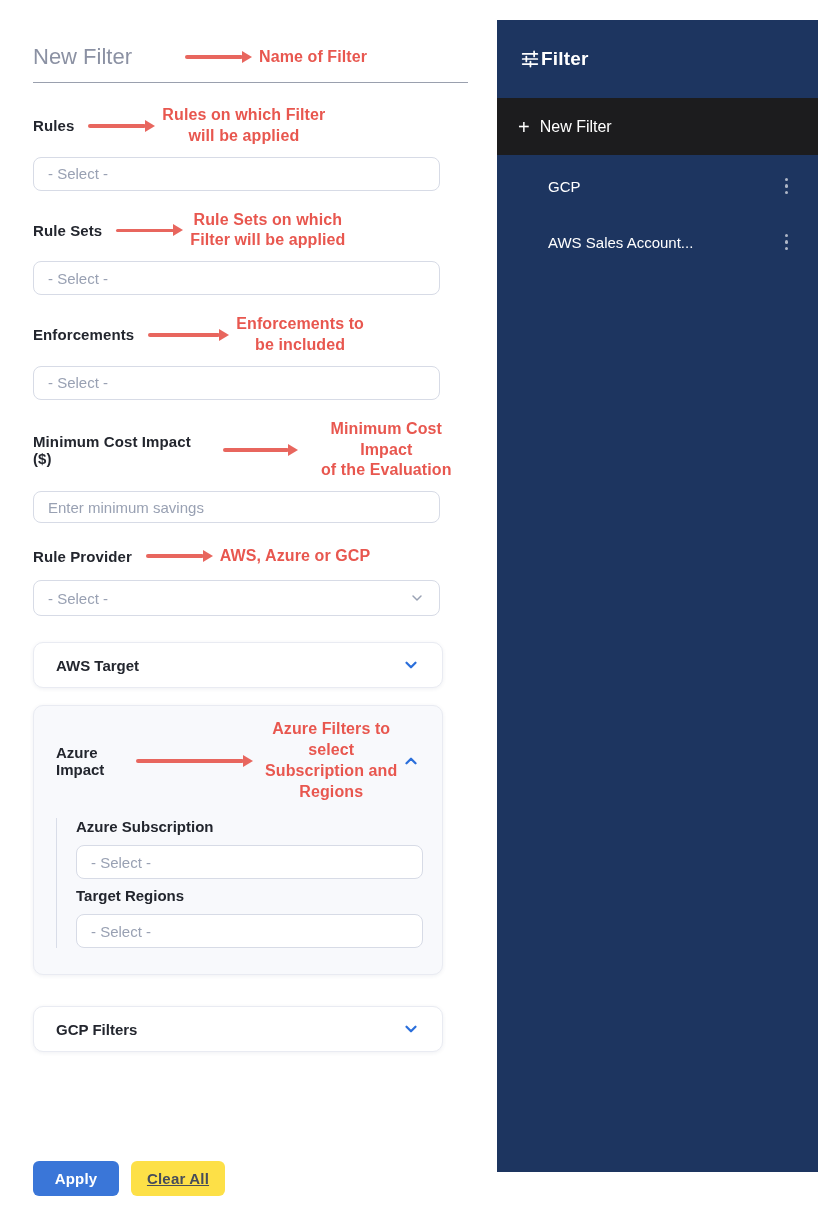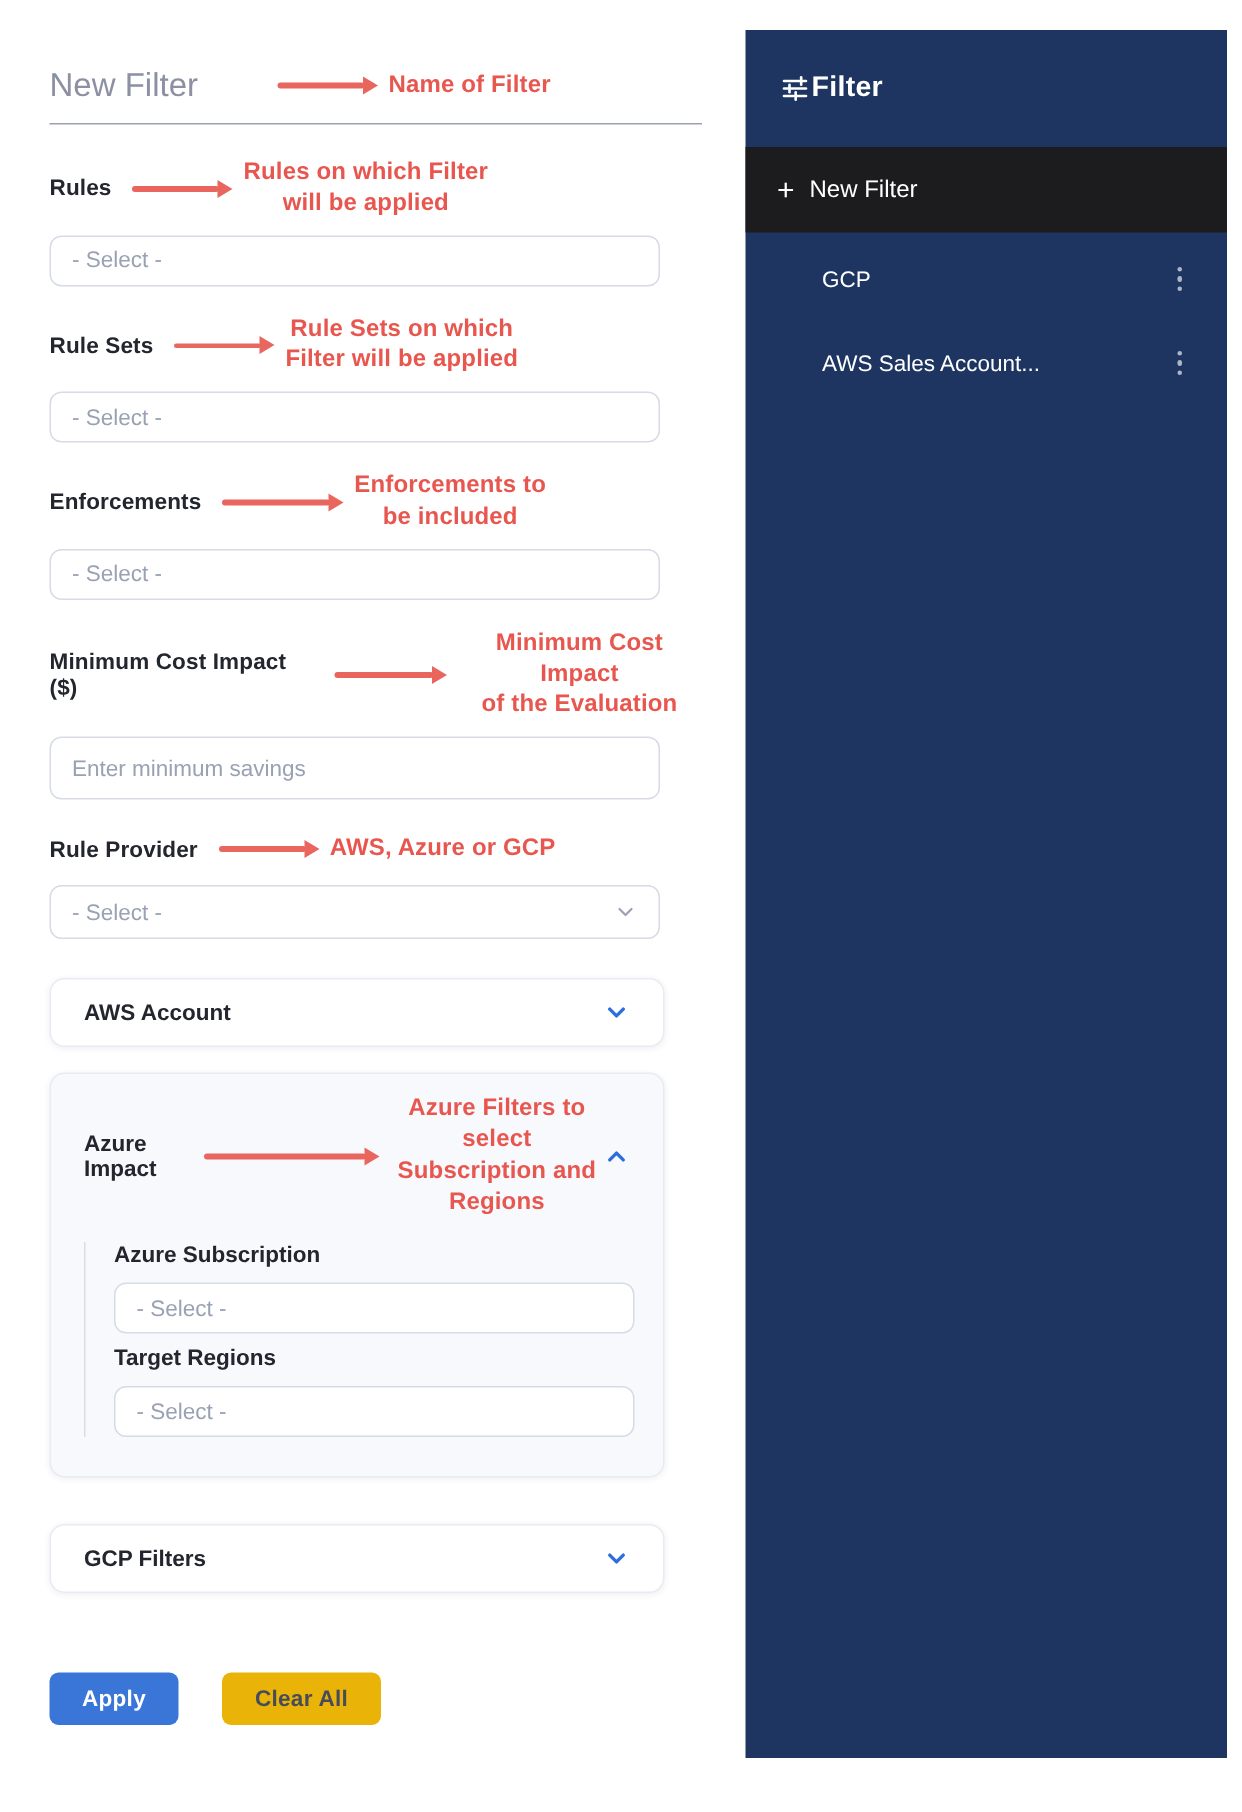--- a/index.html
+++ b/index.html
@@ -38,21 +38,21 @@
   .label-row { display:flex; align-items:center; margin-bottom:10px; min-height:28px; }
   .field-label { font-size:15px; font-weight:700; color:#23262e; letter-spacing:.1px; }
 
   .select-box {
     width:407px; height:34px; border:1px solid #d7dbe6; border-radius:8px; background:#fff;
     display:flex; align-items:center; justify-content:space-between; padding:0 14px;
     font-size:15px; color:#99a1b3; cursor:pointer;
   }
   .select-box.tall { height:36px; }
   .text-input {
-    width:407px; height:42px; border:1px solid #d7dbe6; border-radius:8px; background:#fff;
+    width:407px; height:32px; border:1px solid #d7dbe6; border-radius:8px; background:#fff;
     padding:0 14px; font-size:15px; color:#2b2f3a; font-family:inherit; outline:none;
   }
   .text-input::placeholder { color:#99a1b3; opacity:1; }
 
   .chev { flex:none; display:inline-flex; }
   .chev svg { display:block; }
 
   
   .card {
     width:410px; border:1px solid #e9ebf2; border-radius:10px; background:#ffffff;
@@ -68,25 +68,25 @@
   .card-body { margin-top:16px; border-left:1.5px solid #d9dde8; padding-left:19px; }
   .sub-field { margin-bottom:8px; }
   .sub-field:last-child { margin-bottom:0; }
   .sub-label { font-size:15px; font-weight:700; color:#23262e; margin-bottom:10px; }
   .sub-select {
     width:347px; height:34px; border:1px solid #d7dbe6; border-radius:8px; background:#fff;
     display:flex; align-items:center; padding:0 14px; font-size:15px; color:#99a1b3; cursor:pointer;
   }
 
   
-  .footer-actions { position:absolute; left:33px; top:1115px; display:flex; gap:29px; }
+  .footer-actions { position:absolute; left:33px; top:1161px; display:flex; gap:12px; }
   .btn { border:none; height:35px; border-radius:6px; font-size:15px; font-weight:700;
          font-family:inherit; cursor:pointer; letter-spacing:.2px; }
   .btn-apply { width:86px; background:#3a76d8; color:#ffffff; }
-  .btn-clear { width:106px; background:#eab308; color:#464c5a; }
+  .btn-clear { width:94px; background:#fde047; color:#464c5a;text-decoration:underline; }
 
   
   .sidebar {
     position:absolute; left:497px; top:20px; width:321px; height:1152px;
     background:#1d3560; color:#fff;
   }
   .sidebar-header { height:78px; display:flex; align-items:center; padding-left:22px; }
   .sidebar-title { font-size:19px; font-weight:700; letter-spacing:.2px; }
   .sliders-icon svg { display:block; }
 
@@ -174,21 +174,21 @@
       <span class="chev">
         <svg width="16" height="16" viewBox="0 0 24 24" fill="none">
           <path d="M6 9l6 6 6-6" stroke="#9aa2b4" stroke-width="2.2" stroke-linecap="round" stroke-linejoin="round"></path>
         </svg>
       </span>
     </div>
   </div>
 
   <div class="card aws">
     <div class="card-header">
-      <span class="card-title">AWS Account</span>
+      <span class="card-title">AWS Target</span>
       <span class="chev card-chev">
         <svg width="18" height="18" viewBox="0 0 24 24" fill="none">
           <path d="M6 9l6 6 6-6" stroke="#2b6fdb" stroke-width="3" stroke-linecap="round" stroke-linejoin="round"></path>
         </svg>
       </span>
     </div>
   </div>
 
   <div class="card azure">
     <div class="card-header">

